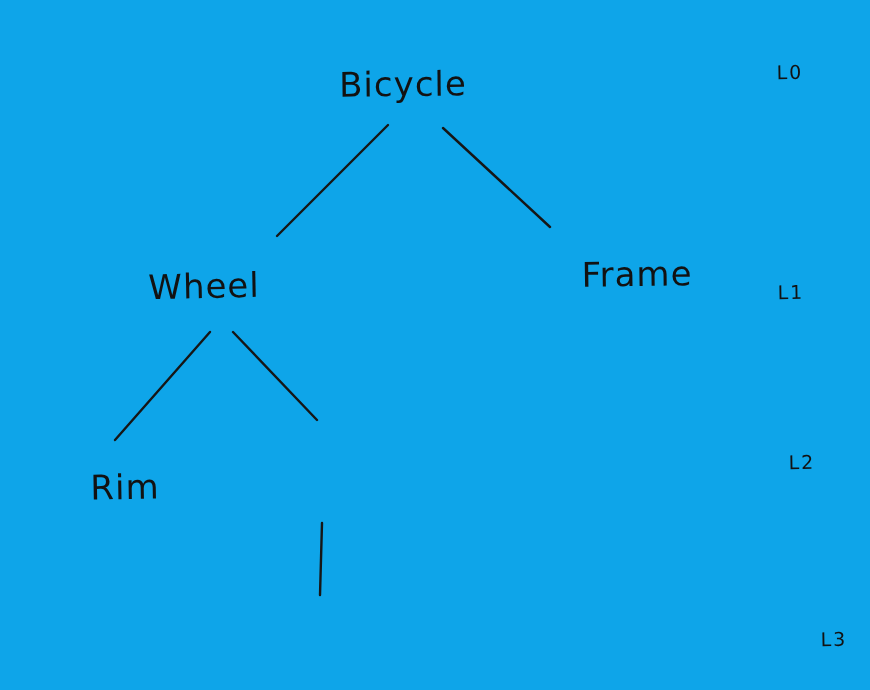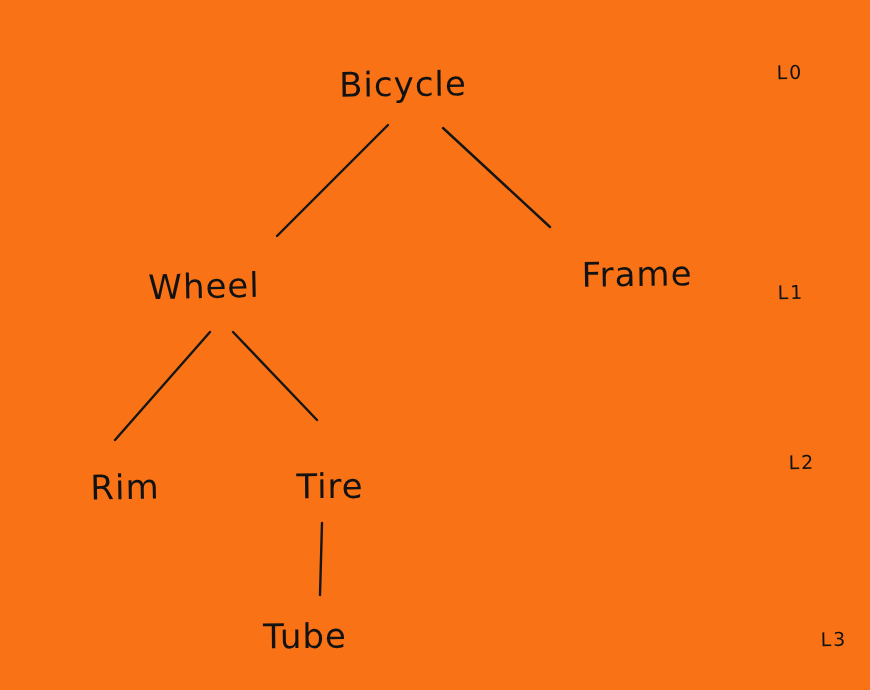--- a/index.html
+++ b/index.html
@@ -4,21 +4,21 @@
 <style>
   html, body {
     margin: 0;
     padding: 0;
     background: #ffffff;
   }
   .stage {
     position: relative;
     width: 870px;
     height: 690px;
-    background: #f97316;
+    background: #0ea5e9;
     overflow: hidden;
     font-family: "DejaVu Sans", sans-serif;
     color: #121212;
   }
   .edges-svg {
     position: absolute;
     left: 0;
     top: 0;
     width: 870px;
     height: 690px;
@@ -63,21 +63,19 @@
     <line x1="443" y1="128" x2="550" y2="227"></line>
     <line x1="210" y1="332" x2="115" y2="440"></line>
     <line x1="233" y1="332" x2="317" y2="420"></line>
     <line x1="322" y1="523" x2="320" y2="595"></line>
   </svg>
 
   <div class="node-label pos-bicycle">Bicycle</div>
   <div class="node-label pos-wheel">Wheel</div>
   <div class="node-label pos-frame">Frame</div>
   <div class="node-label pos-rim">Rim</div>
-  <div class="node-label pos-tire">Tire</div>
-  <div class="node-label pos-tube">Tube</div>
 
   <div class="level-label pos-l0">L0</div>
   <div class="level-label pos-l1">L1</div>
   <div class="level-label pos-l2">L2</div>
   <div class="level-label pos-l3">L3</div>
 
 </div>
 
 </body></html>

